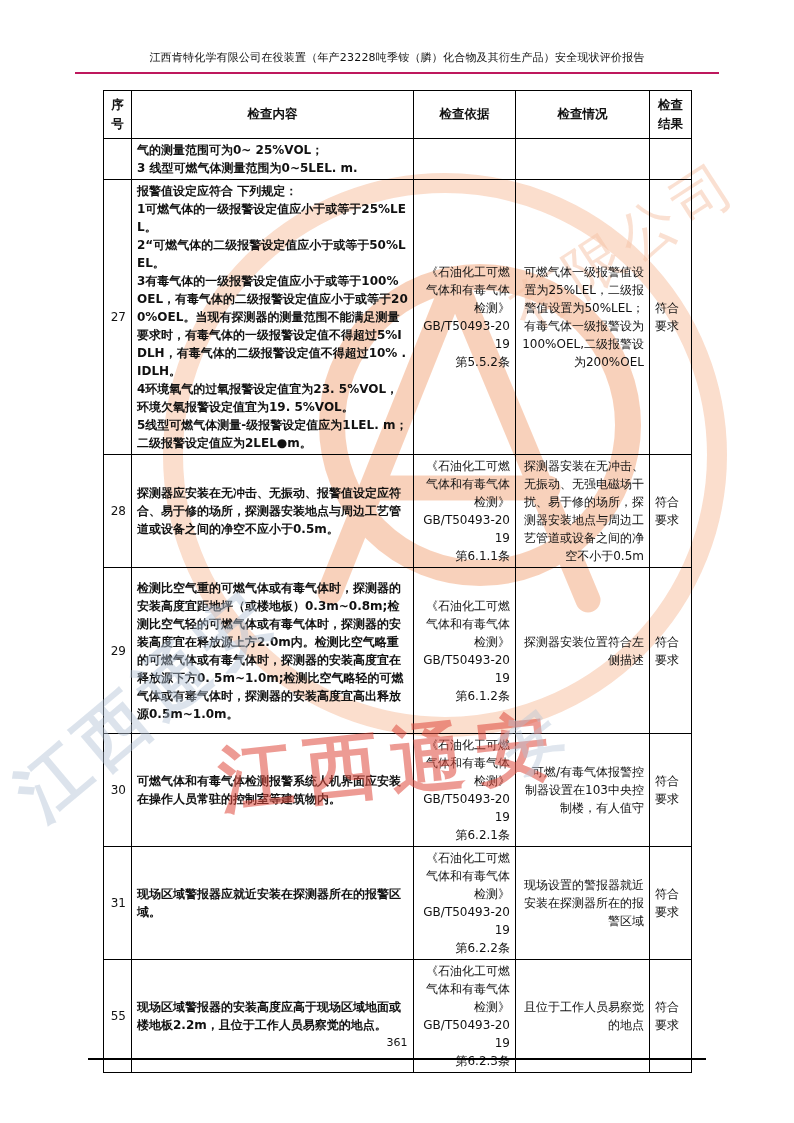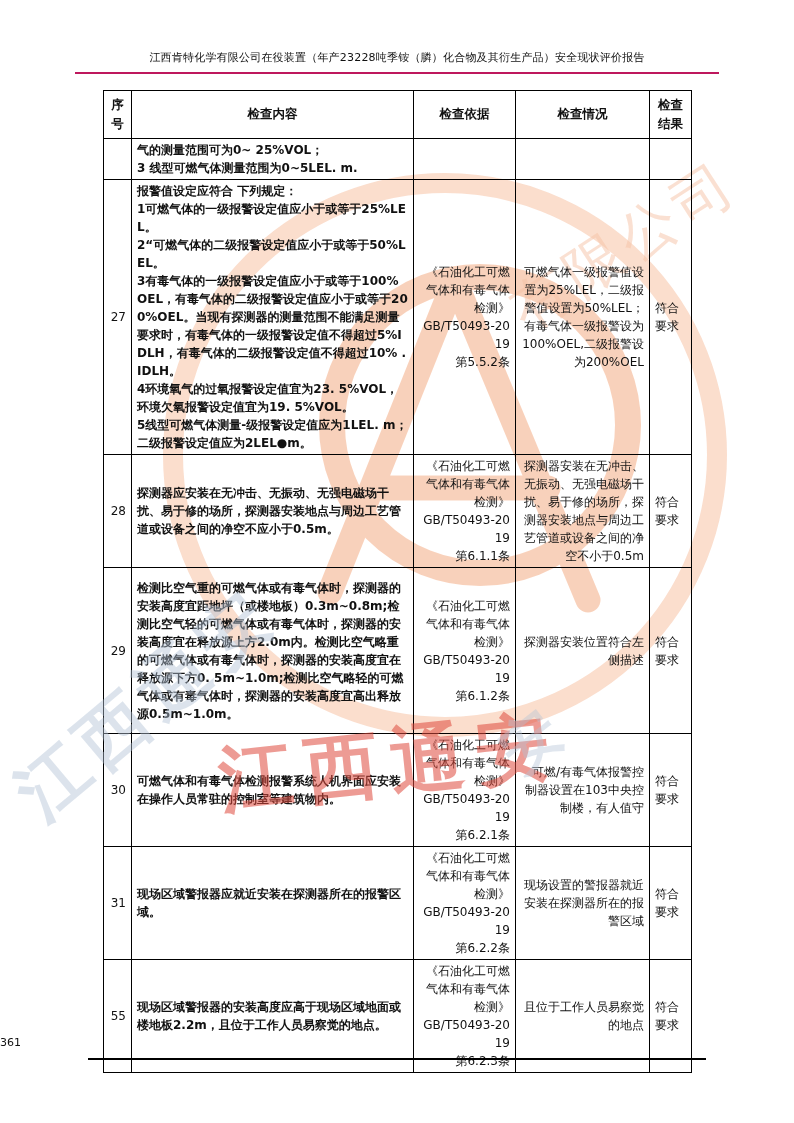--- a/index.html
+++ b/index.html
@@ -23,21 +23,21 @@
   .pre{white-space:pre-line;}
   .cell-no{text-align:right;padding:2px 1px;}
   .cell-content{text-align:left;font-weight:bold;}
   .cell-basis{text-align:right;font-size:11.5px;padding:2px 2px;}
   .cell-situation{text-align:right;}
   .cell-result{padding:2px 1px;}
   .v-top{vertical-align:top;}
   .wm{position:absolute;left:0;top:0;pointer-events:none;}
   .wm-under{z-index:1;}
   .wm-over{z-index:3;}
-  .page-number{position:absolute;top:1036px;left:0;width:100%;font-size:11px;z-index:2;}
+  .page-number{position:absolute;top:1036px;left:0;width:100%;text-align:center;font-size:11px;z-index:2;}
   .footer-line{position:absolute;top:1058px;left:88px;width:618px;border-top:2px solid #000;z-index:2;}
   .doc-footer{
     position:absolute;top:1125px;left:88px;width:618px;box-sizing:border-box;
     display:flex;justify-content:space-between;align-items:flex-start;
     padding:0 10px 0 16px;font-size:12px;z-index:2;
   }
   .footer-right{font-weight:bold;font-size:14px;}
 </style>
 </head>
 <body>
@@ -88,21 +88,21 @@
 4环境氧气的过氧报警设定值宜为23. 5%VOL，环境欠氧报警设定值宜为19. 5%VOL。
 5线型可燃气体测量-级报警设定值应为1LEL. m；二级报警设定值应为2LEL●m。</td>
     <td class="cell-basis pre">《石油化工可燃气体和有毒气体检测》
 GB/T50493-2019
 第5.5.2条</td>
     <td class="cell-situation">可燃气体一级报警值设置为25%LEL，二级报警值设置为50%LEL；有毒气体一级报警设为100%OEL,二级报警设为200%OEL</td>
     <td class="cell-result">符合要求</td>
   </tr>
   <tr style="height:112px">
     <td class="cell-no">28</td>
-    <td class="cell-content">探测器应安装在无冲击、无振动、无强电磁场干扰、易于修的场所，探测器安装地点与周边工艺管道或设备之间的净空不应小于0.5m。</td>
+    <td class="cell-content">探测器应安装在无冲击、无振动、报警值设定应符合、易于修的场所，探测器安装地点与周边工艺管道或设备之间的净空不应小于0.5m。</td>
     <td class="cell-basis pre">《石油化工可燃气体和有毒气体检测》
 GB/T50493-2019
 第6.1.1条</td>
     <td class="cell-situation">探测器安装在无冲击、无振动、无强电磁场干扰、易于修的场所，探测器安装地点与周边工艺管道或设备之间的净空不小于0.5m</td>
     <td class="cell-result">符合要求</td>
   </tr>
   <tr style="height:166px">
     <td class="cell-no">29</td>
     <td class="cell-content">检测比空气重的可燃气体或有毒气体时，探测器的安装高度宜距地坪（或楼地板）0.3m~0.8m;检测比空气轻的可燃气体或有毒气体时，探测器的安装高度宜在释放源上方2.0m内。检测比空气略重的可燃气体或有毒气体时，探测器的安装高度宜在释放源下方0. 5m~1.0m;检测比空气略轻的可燃气体或有毒气体时，探测器的安装高度宜高出释放源0.5m~1.0m。</td>
     <td class="cell-basis pre">《石油化工可燃气体和有毒气体检测》

